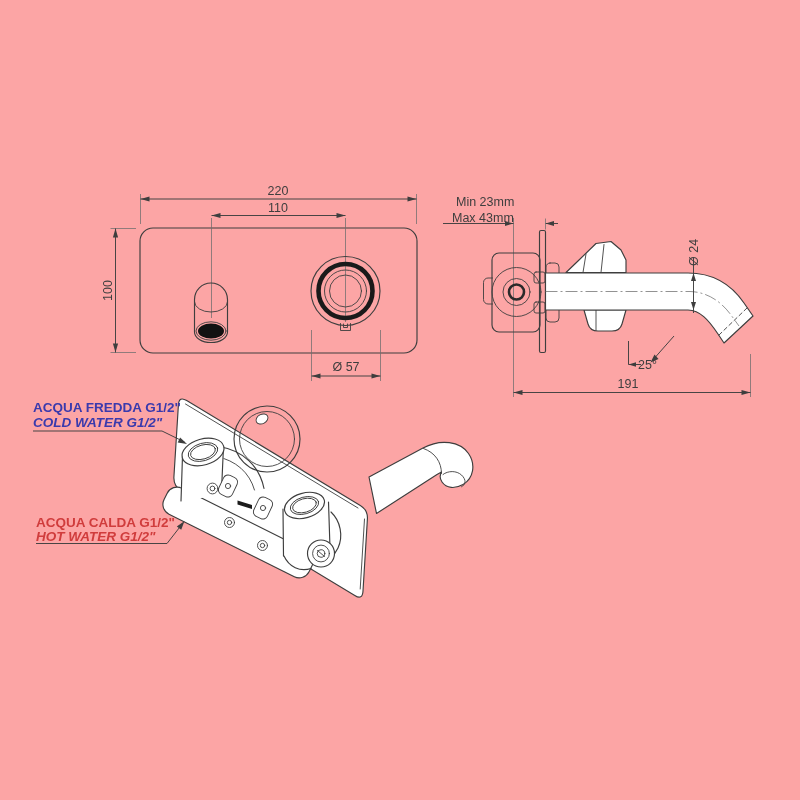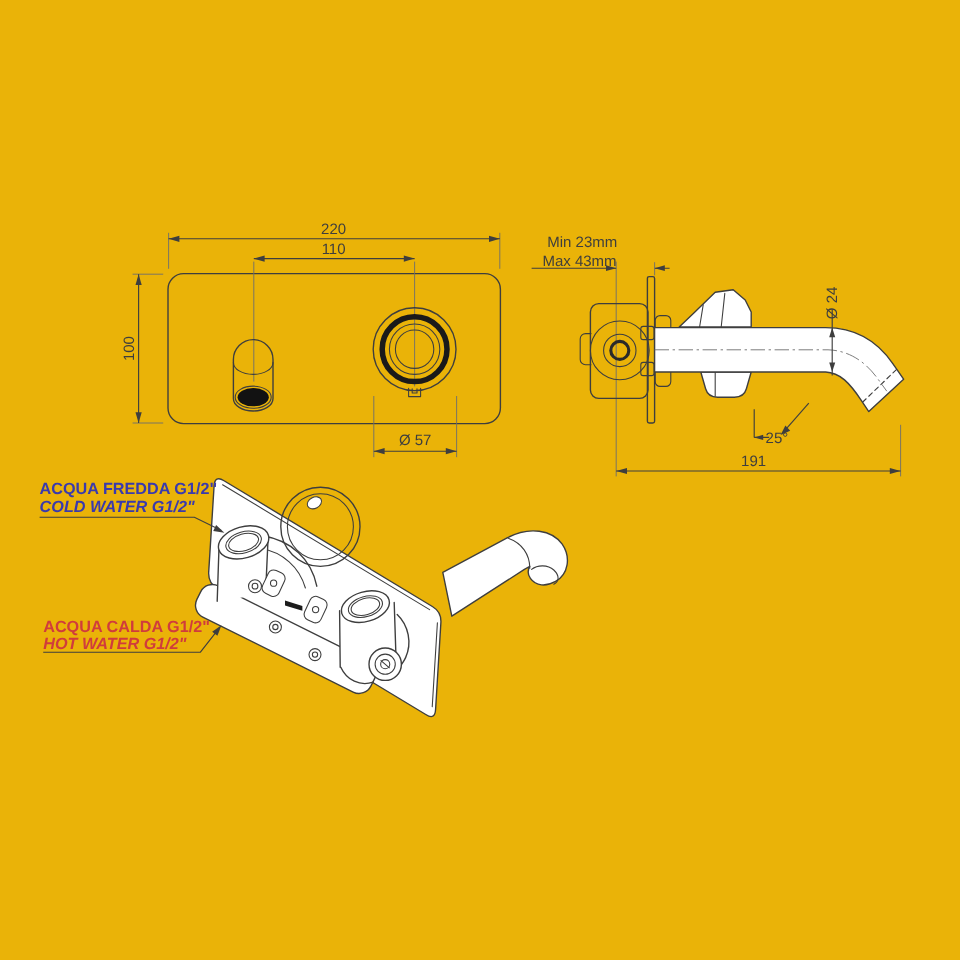--- a/index.html
+++ b/index.html
@@ -1,16 +1,16 @@
 <!DOCTYPE html>
 <html><head>
 <meta charset="utf-8">
 <style>
   html,body{margin:0;padding:0;background:#ffffff;}
-  .page{position:relative;width:800px;height:800px;background:#eab308;overflow:hidden;}
+  .page{position:relative;width:800px;height:800px;background:#fca5a5;overflow:hidden;}
   svg{position:absolute;left:0;top:0;}
   text{font-family:"Liberation Sans","DejaVu Sans",sans-serif;}
   .dimtxt{font-size:12.5px;fill:#3e3e3e;}
   .lbl1{font-size:13.5px;font-weight:600;}
   .lbl2{font-size:13.5px;font-weight:600;font-style:italic;}
   .oln{stroke:#3e3e3e;stroke-width:1.15;fill:none;stroke-linecap:round;stroke-linejoin:round;}
   .oln2{stroke:#3e3e3e;stroke-width:0.9;fill:none;stroke-linecap:round;stroke-linejoin:round;}
   .wht{fill:#ffffff;}
   .dim{stroke:#3e3e3e;stroke-width:0.95;fill:none;}
   .ext{stroke:#6e6e6e;stroke-width:0.75;fill:none;}

